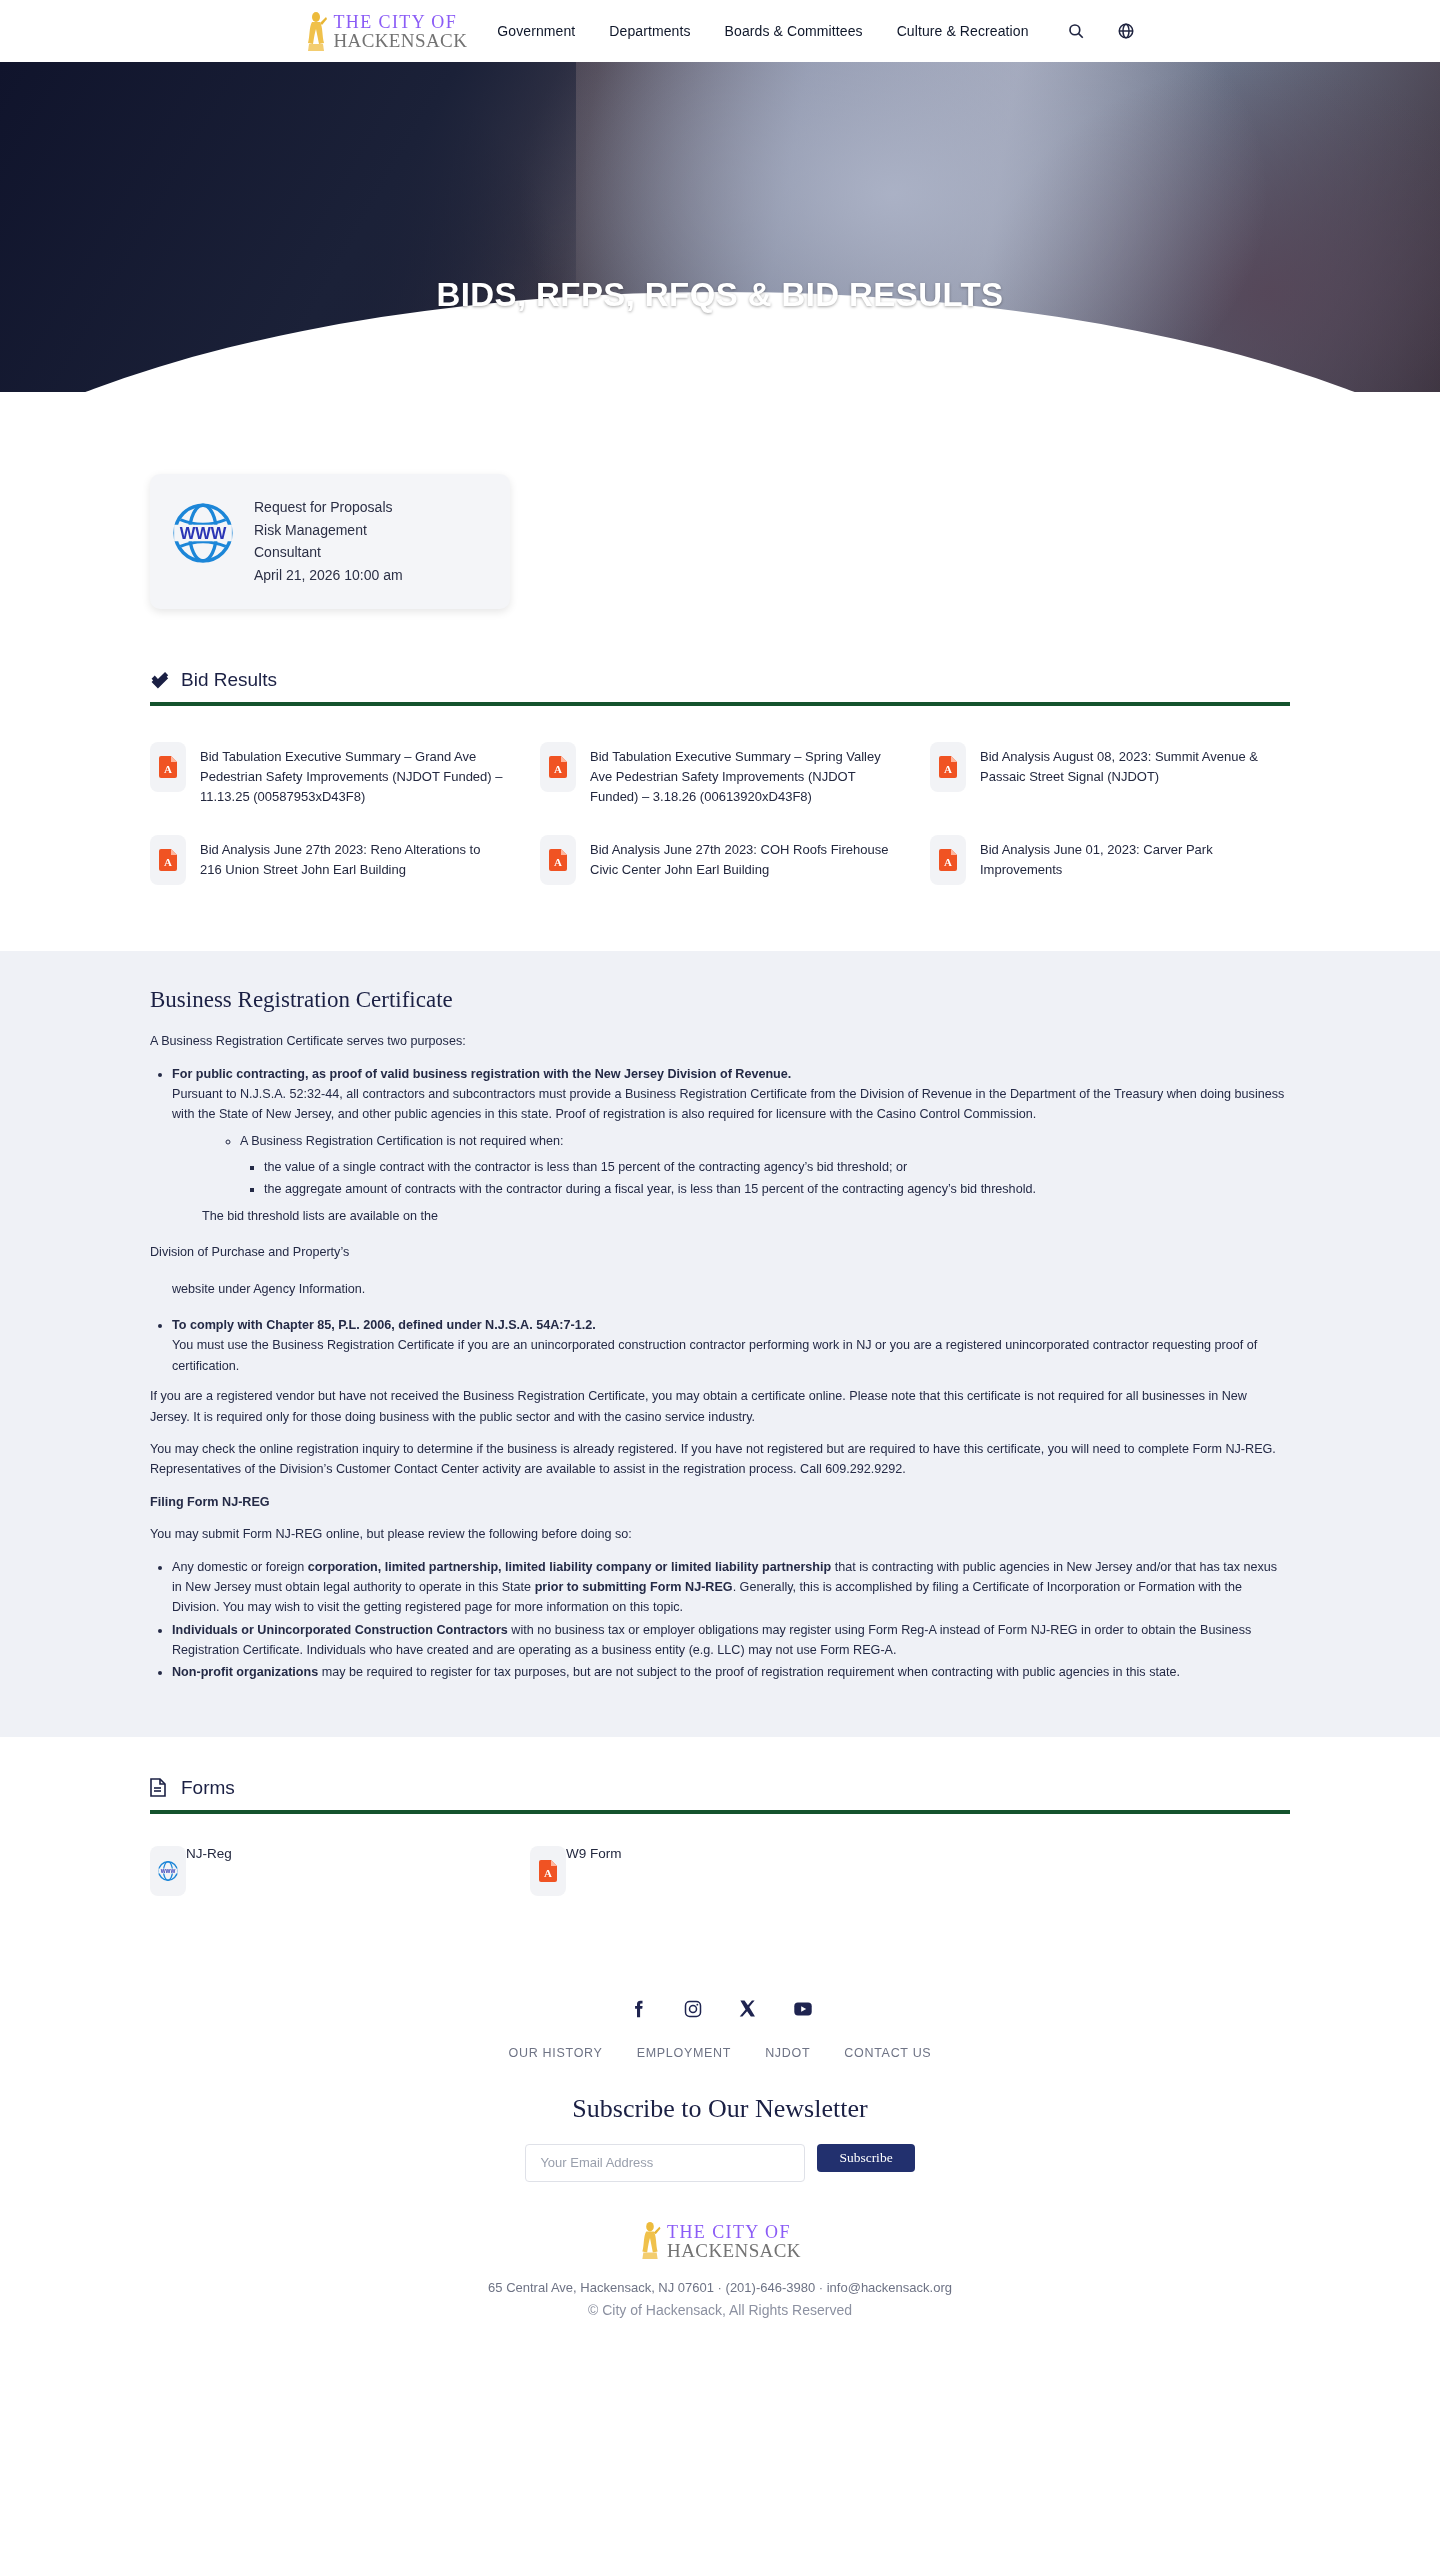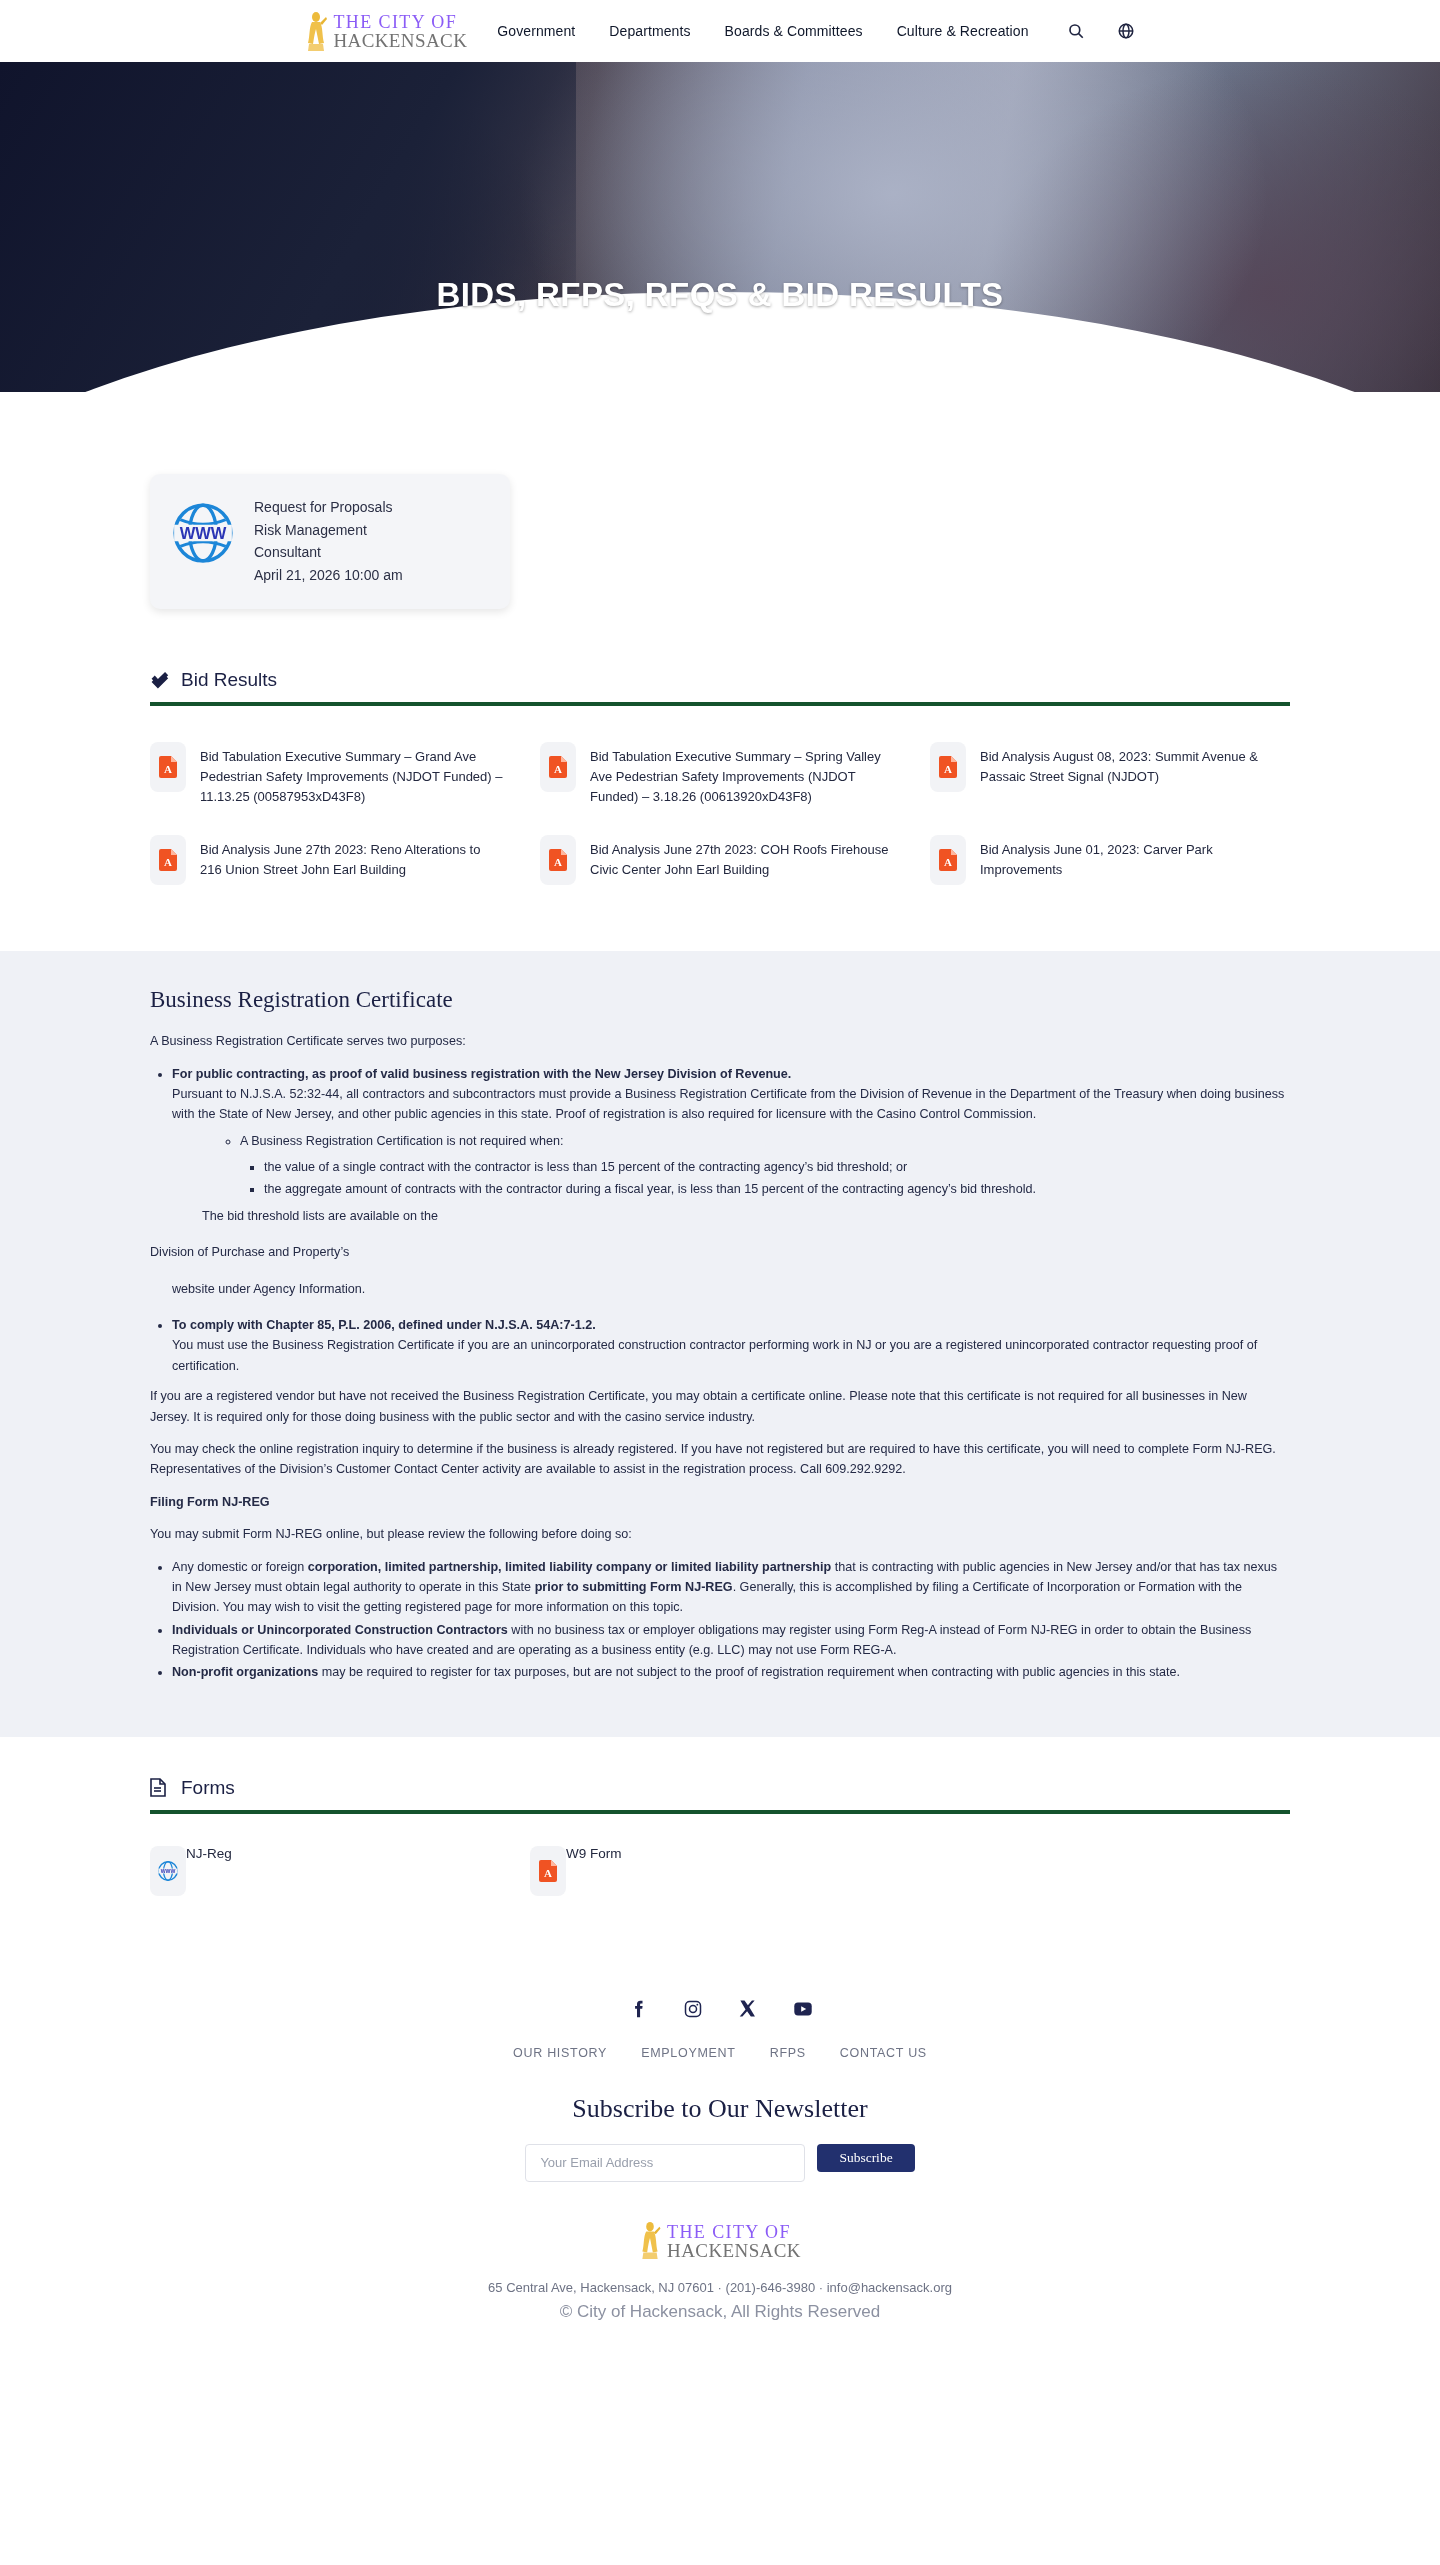--- a/index.html
+++ b/index.html
@@ -215,21 +215,21 @@
     background:#fff;
   }
   .news-input::placeholder { color:#9aa0ad; }
   .news-btn {
     height:28px; padding: 0 22px;
     background:#22306e; color:#fff; border:none; border-radius:4px;
     font-size:13.5px; font-family:"Liberation Serif",serif; cursor:pointer;
   }
   .foot-logo { display:flex; justify-content:center; align-items:center; gap:6px; margin-bottom: 16px; }
   .foot-addr { font-size: 13px; color:#6e7385; margin-bottom: 7px; }
-  .foot-copy { font-size: 17px; color:#8c91a1;text-align:center; }
+  .foot-copy { font-size: 14px; color:#8c91a1;text-align:center; }
 </style>
 </head>
 <body>
 
 <div class="topbar">
   <div class="topbar-inner">
     <div class="logo-wrap">
       <span class="logo-fig">
         <svg width="22" height="42" viewBox="0 0 22 42">
           <ellipse cx="11" cy="7" rx="4" ry="5" fill="#edbb3c"></ellipse>
@@ -485,21 +485,21 @@
       <svg width="22" height="22" viewBox="0 0 24 24">
         <rect x="2.5" y="5" width="19" height="14" rx="4" fill="#1f2450"></rect>
         <path d="M10 9 L15.5 12 L10 15 Z" fill="#ffffff"></path>
       </svg>
     </span>
   </div>
 
   <div class="flinks">
     <a href="#">OUR HISTORY</a>
     <a href="#">EMPLOYMENT</a>
-    <a href="#">RFPS</a>
+    <a href="#">NJDOT</a>
     <a href="#">CONTACT US</a>
   </div>
 
   <div class="news-title">Subscribe to Our Newsletter</div>
   <div class="news-row">
     <input class="news-input" type="text" placeholder="Your Email Address" style="">
     <button class="news-btn">Subscribe</button>
   </div>
 
   <div class="foot-logo">

